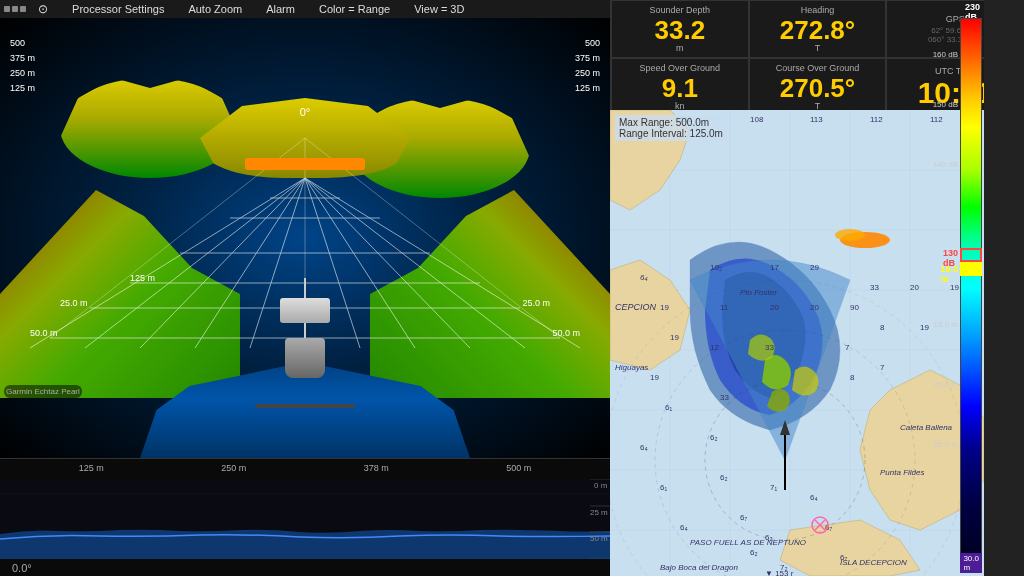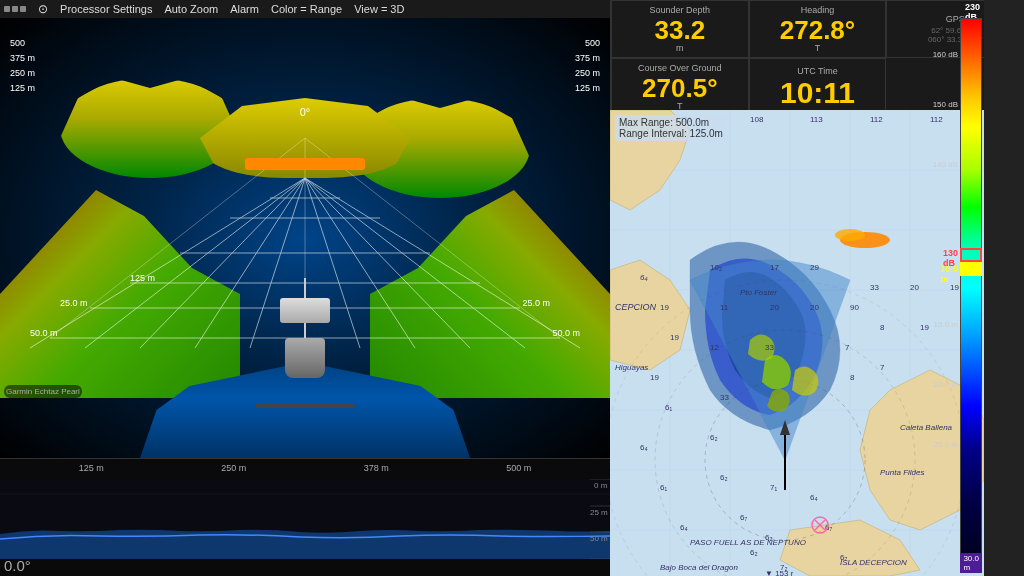--- a/index.html
+++ b/index.html
@@ -31,20 +31,21 @@
       display: flex; gap: 2px;
     }
     .menu-dot {
       width: 6px; height: 6px;
       background: #888;
       border-radius: 1px;
     }
     .menu-item {
       cursor: pointer;
       white-space: nowrap;
+      margin-left: 12px;
     }
 
     
     #view3d {
       position: absolute;
       top: 18px; left: 0;
       width: 610px;
       height: 440px;
       background: #000;
       overflow: hidden;
@@ -191,22 +192,22 @@
       position: absolute;
       top: 4px; left: 0; right: 0;
       display: flex;
       justify-content: space-around;
       padding: 0 20px;
       font-size: 9px;
       color: #aaa;
     }
     .profile-left-label {
       position: absolute;
-      bottom: 2px; left: 4px;
-      font-size: 15px;
+      bottom: 2px; left: 12px;
+      font-size: 11px;
       color: #aaa;
       margin-top: 32px;
     }
 
     
     #instruments {
       position: absolute;
       top: 0; right: 0;
       width: 414px;
       height: 110px;
@@ -483,20 +484,25 @@
     <div class="instrument-label">Heading</div>
     <div class="instrument-value">272.8°</div>
     <div class="instrument-unit">T</div>
   </div>
   <div class="instrument-cell">
     <div class="instrument-label">GPS</div>
     <div class="instrument-sublabel">62° 59.651' S</div>
     <div class="instrument-sublabel">060° 33.384' W</div>
   </div>
 
+  <div class="instrument-cell">
+    <div class="instrument-label">Speed Over Ground</div>
+    <div class="instrument-value">9.1</div>
+    <div class="instrument-unit">kn</div>
+  </div>
   <div class="instrument-cell">
     <div class="instrument-label">Course Over Ground</div>
     <div class="instrument-value">270.5°</div>
     <div class="instrument-unit">T</div>
   </div>
   <div class="instrument-cell">
     <div class="instrument-label">UTC Time</div>
     <div class="instrument-value" style="font-size:30px;">10:11</div>
   </div>
 </div>

